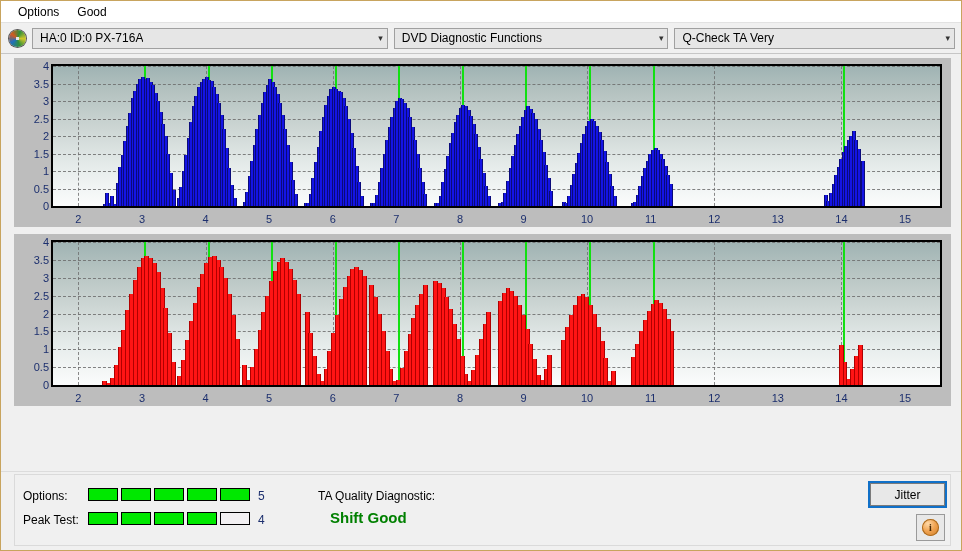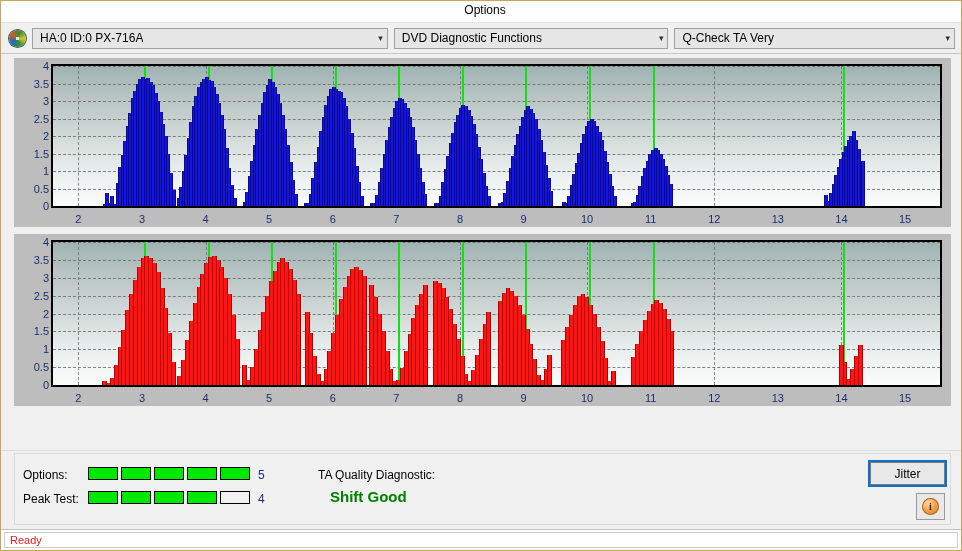--- a/index.html
+++ b/index.html
@@ -35,21 +35,20 @@
   .win-btn{
     width:46px;height:31px;display:flex;align-items:center;justify-content:center;
     color:#1a1a1a;
   }
   .win-btn svg{display:block;}
   
   .menubar{
     height:21px;min-height:21px;background:#fff;
     display:flex;align-items:center;padding-left:8px;
     border-bottom:1px solid #e2e2e2;
-    flex-direction:column;
   }
   .menu-item{font-size:12px;color:#000;padding:2px 9px;}
   
   .selbar{
     height:30px;min-height:30px;background:#f0f0f0;
     display:flex;align-items:center;padding:0 6px;gap:6px;
     border-bottom:1px solid #c6c6c6;
   }
   .drive-icon{
     width:17px;height:17px;border-radius:50%;flex:0 0 auto;
@@ -154,21 +153,21 @@
   .status-text{font-size:11px;color:#e02020;}
 </style>
 </head>
 <body>
 
 <div class="window">
 
 
   <div class="menubar">
     <div class="menu-item">Options</div>
-    <div class="menu-item">Shift</div>
+    <div class="menu-item">Good</div>
   </div>
 
   <div class="selbar">
     <div class="drive-icon"></div>
     <div class="combo" id="combo-drive">
       <span class="lbl">HA:0 ID:0  PX-716A</span>
       <span class="chev">▾</span>
     </div>
     <div class="combo" id="combo-func">
       <span class="lbl">DVD Diagnostic Functions</span>
@@ -791,19 +790,14 @@
       <div class="ta-label" style="left:303px;top:14px;">TA Quality Diagnostic:</div>
       <div class="ta-value" style="left:315px;top:34px;">Shift Good</div>
 
       <div class="start-btn" style="left:855px;top:8px;width:73px;height:21px;">Jitter</div>
       <div class="info-btn" style="left:901px;top:39px;">
         <div class="info-circle">i</div>
       </div>
     </div>
   </div>
 
-  <div class="statusbar">
-    <div class="status-inner">
-      <span class="status-text">Ready</span>
-    </div>
-  </div>
 
 </div>
 
 </body></html>

